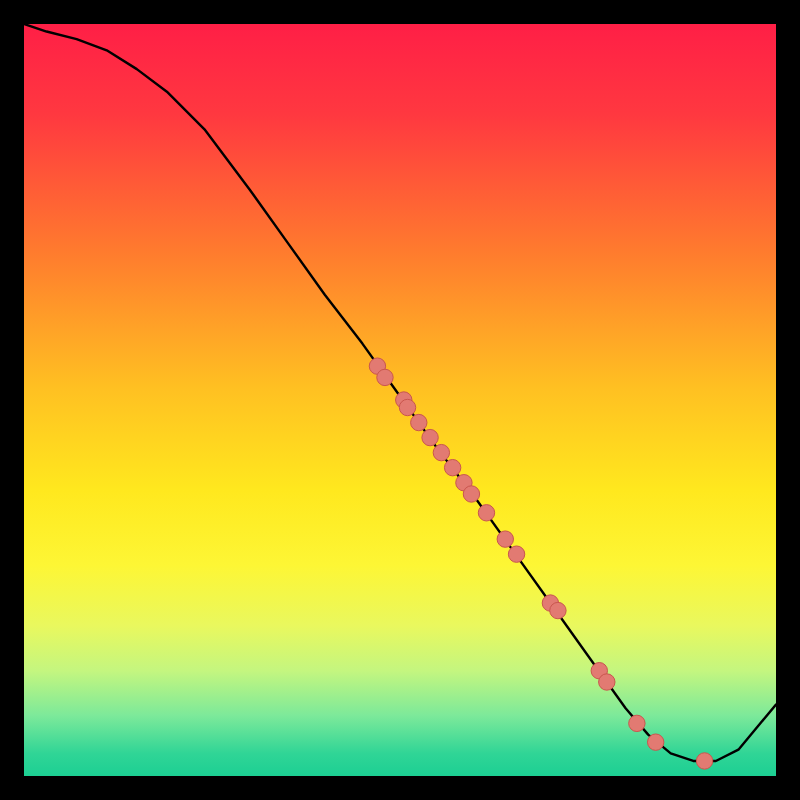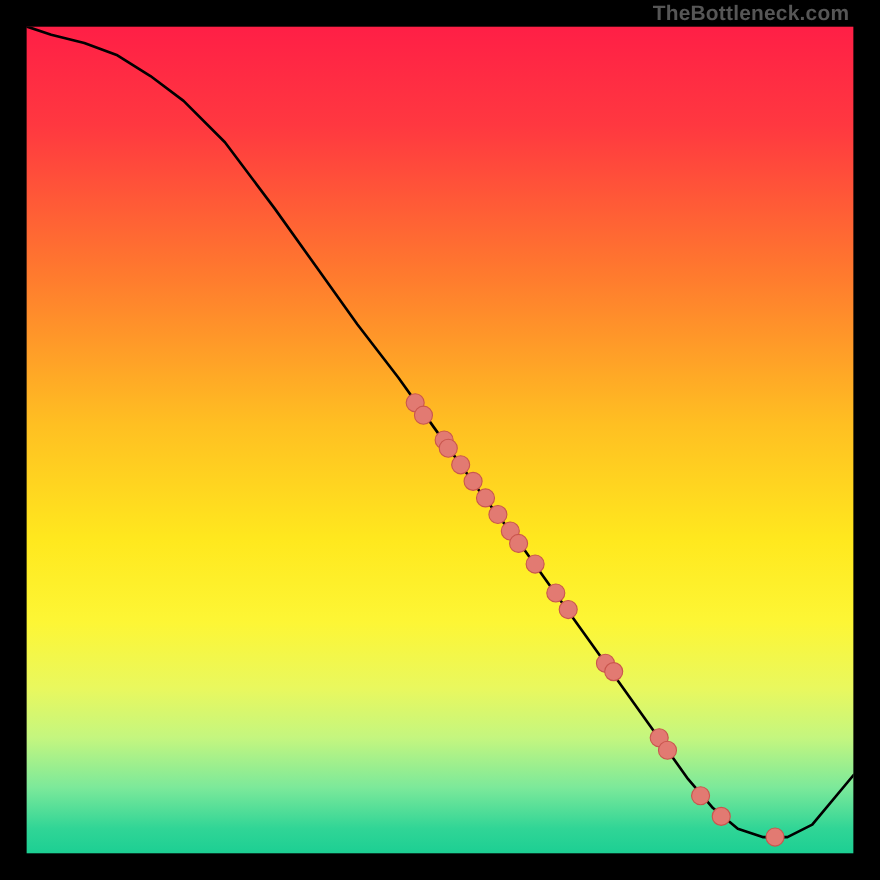--- a/index.html
+++ b/index.html
@@ -26,21 +26,20 @@
     font-weight: 600;
     color: #565656;
     letter-spacing: 0.2px;
   }
   svg { display: block; }
 </style>
 </head>
 <body>
 
 <div class="frame">
-  <div class="watermark">TheBottleneck.com</div>
   <div class="plot-area">
     <svg id="chart-svg" width="752" height="752" viewBox="0 0 752 752" preserveAspectRatio="none">
       <defs>
         <linearGradient id="bg-grad" x1="0" y1="0" x2="0" y2="1">
             <stop offset="0.0%" stop-color="#ff1f46"></stop>
             <stop offset="12.0%" stop-color="#ff3840"></stop>
             <stop offset="30.0%" stop-color="#ff7a2e"></stop>
             <stop offset="48.0%" stop-color="#ffbf22"></stop>
             <stop offset="62.0%" stop-color="#ffe81e"></stop>
             <stop offset="72.0%" stop-color="#fdf635"></stop>

